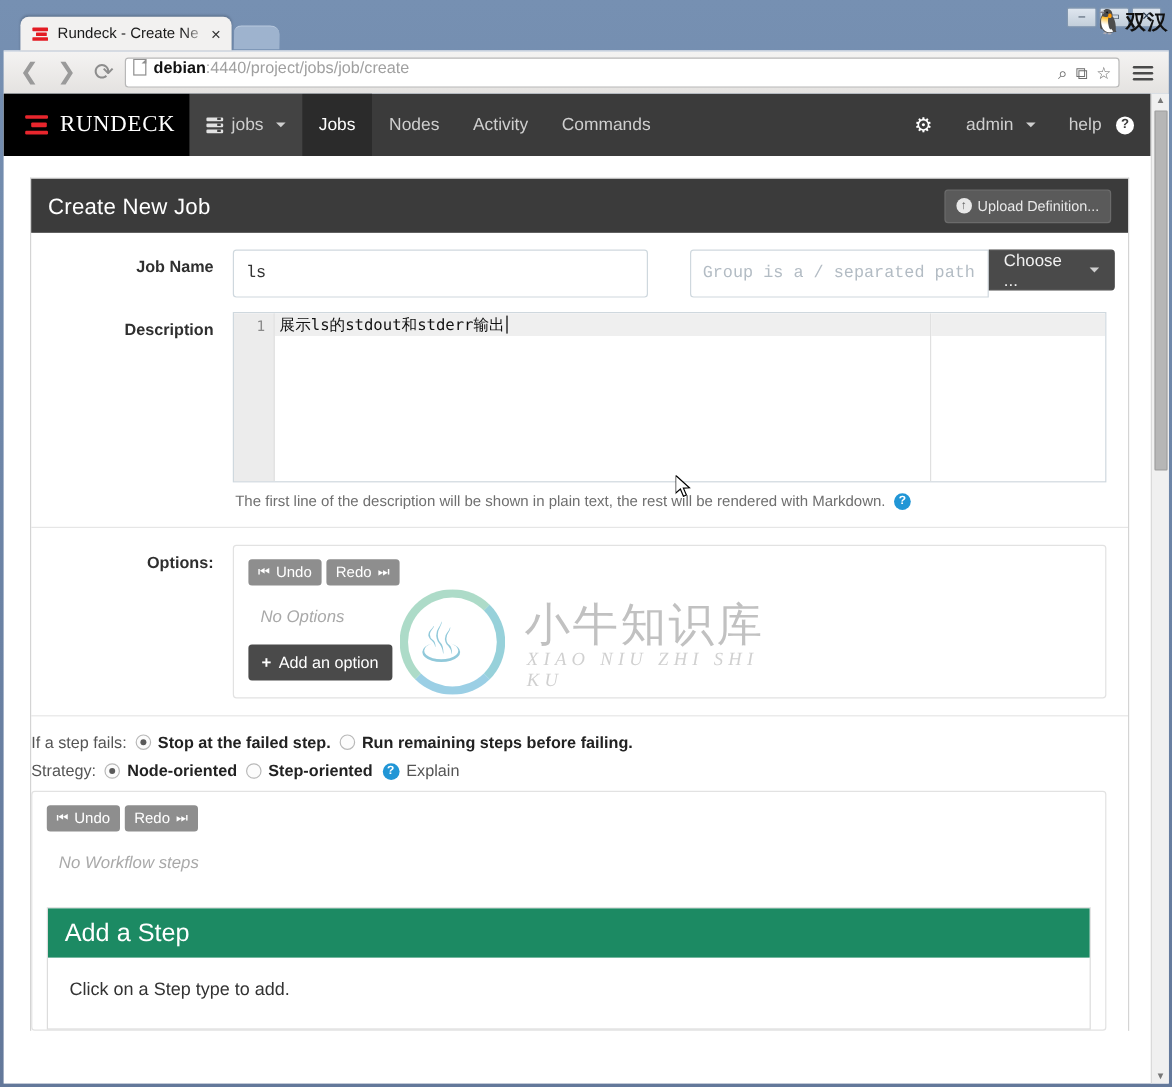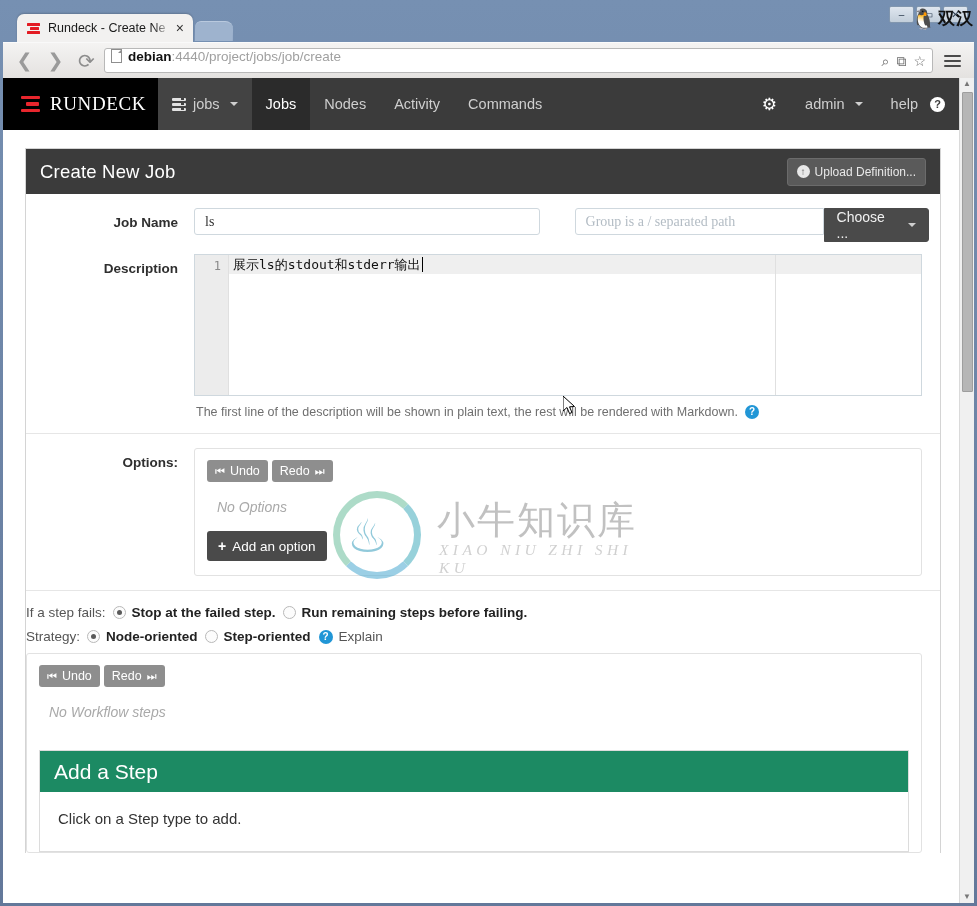--- a/index.html
+++ b/index.html
@@ -196,23 +196,23 @@
 
   .formrow { display: flex; padding: 14px 0 0 0; }
   .formrow .lbl {
     width: 168px; flex: 0 0 168px; text-align: right; padding-right: 16px;
     font-size: 13.5px; font-weight: bold; color: #2f2f2f; padding-top: 7px;
   }
   .formrow .fld { flex: 1 1 auto; padding-right: 18px; }
 
   .inputs-line { display: flex; gap: 0; }
   .txt {
-    height: 27px; border: 1px solid #cfd8de; border-radius: 3px;
+    height: 40px; border: 1px solid #cfd8de; border-radius: 3px;
     font-size: 14px; color: #333; padding: 0 10px;
-    font-family: Liberation Serif, serif; background:#fff;
+    font-family: Liberation Mono, monospace; background:#fff;
   }
   .txt::placeholder { color: #b3bcc4; }
   #job-name-input { width: 353px; }
   .group-wrap { margin-left: 35px; display:flex; }
   #job-group-input { width: 255px; border-radius: 3px 0 0 3px; }
   .btn-choose {
     background: #4a4a4a; color: #f1f1f1; border: 1px solid #4a4a4a;
     border-radius: 0 3px 3px 0; font-size: 14px;
     padding: 0 12px; display: flex; align-items: center; gap: 7px; height: 34px;
   }

